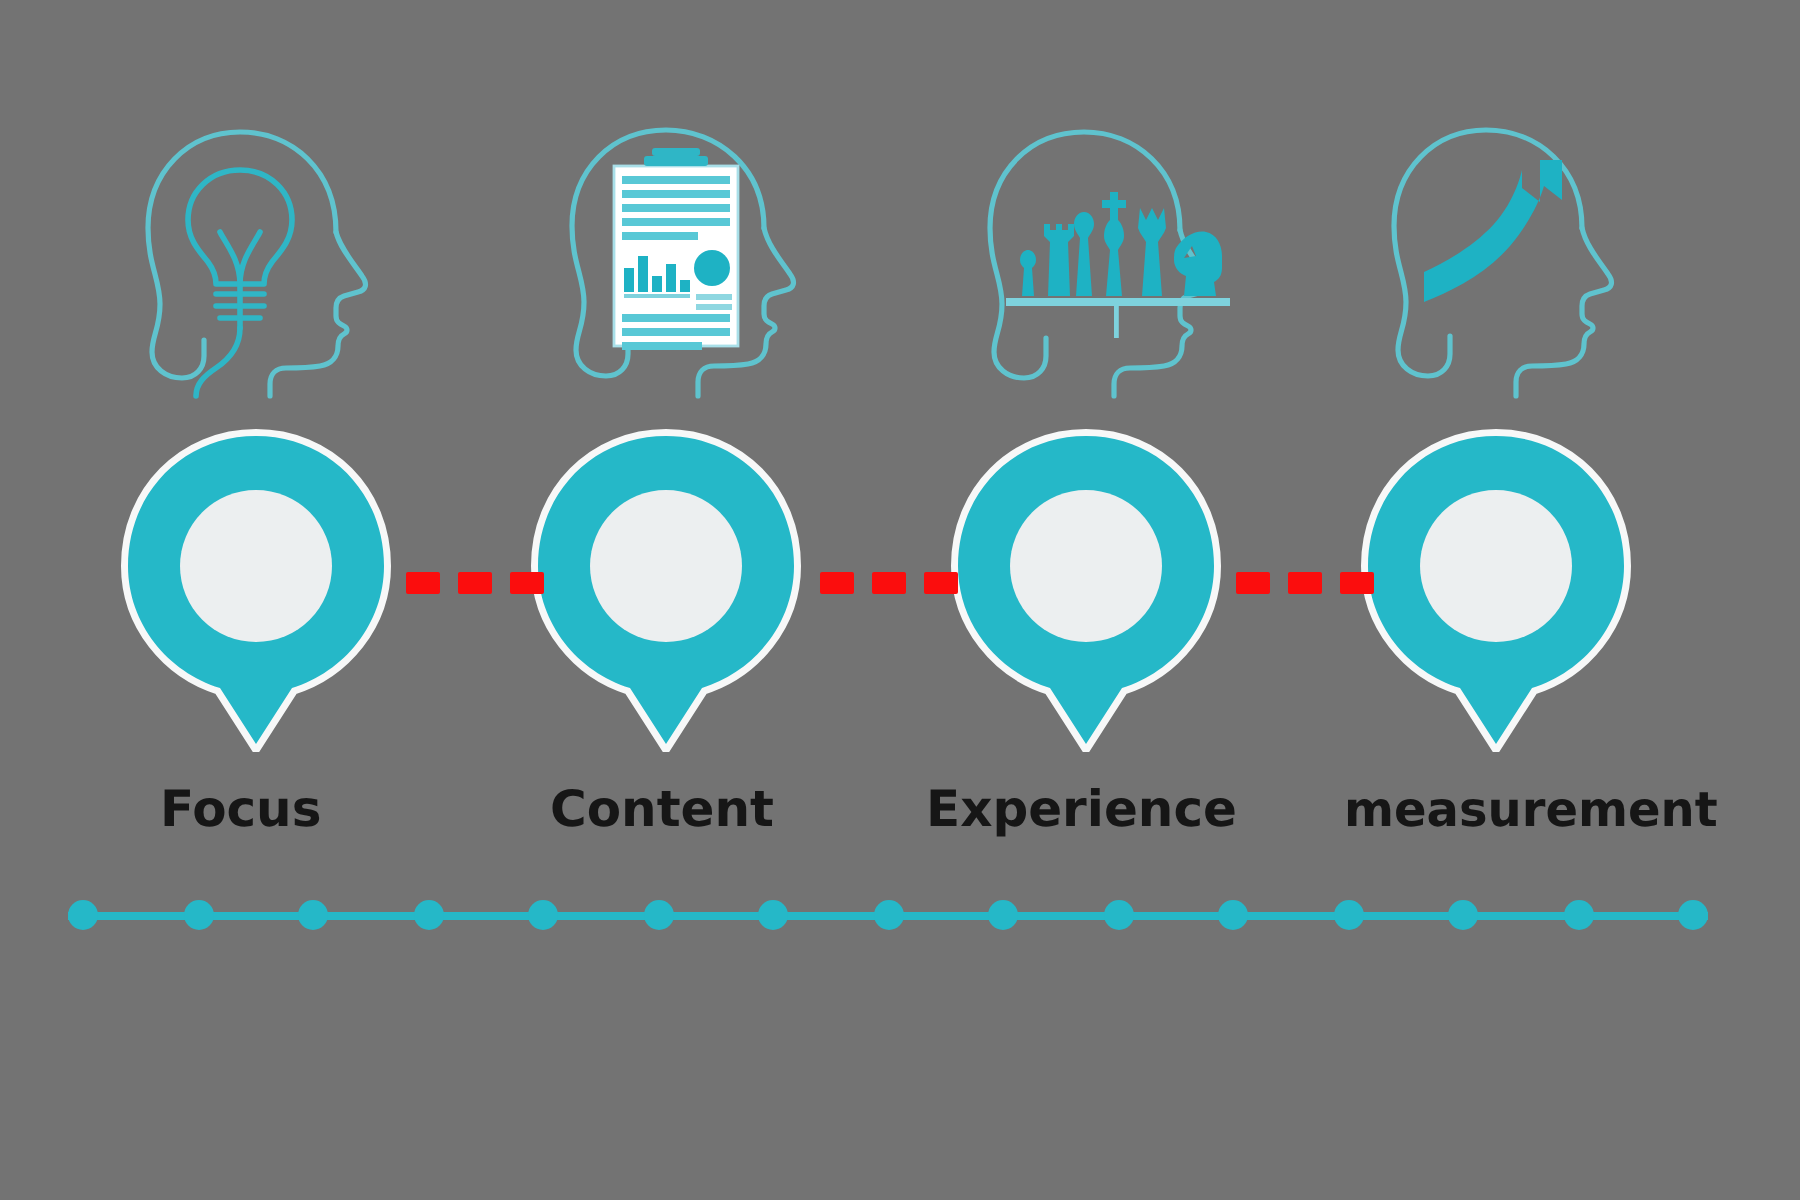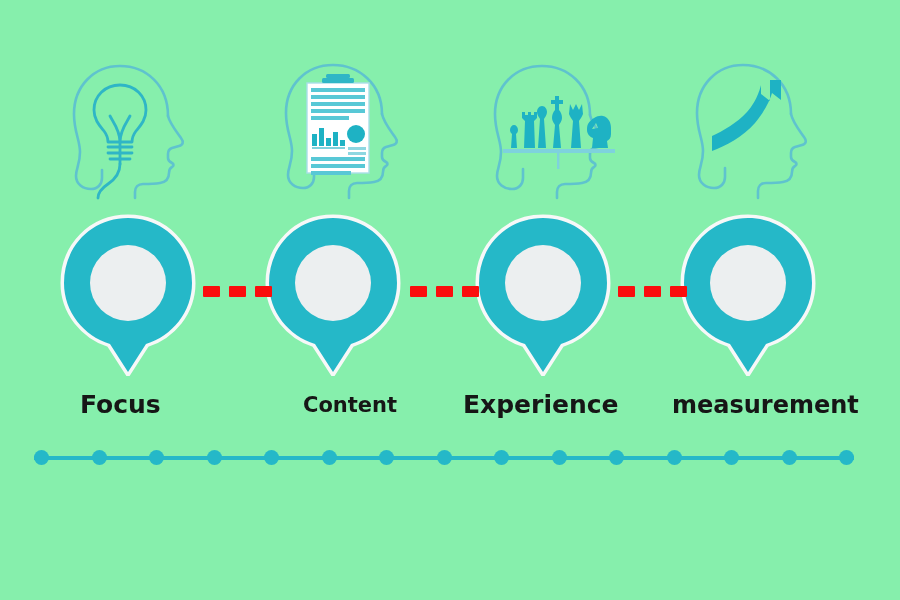--- a/index.html
+++ b/index.html
@@ -13,21 +13,21 @@
     height: 600px;
     position: relative;
     overflow: hidden;
     font-family: "Liberation Sans", sans-serif;
   }
   #stage {
     position: absolute;
     left: 0; top: 0;
     width: 900px;
     height: 600px;
-    background: #86efac;
+    background: #737373;
   }
 
   
   .icon-row {
     position: absolute;
     left: 0;
     top: 52px;
     width: 900px;
     height: 150px;
   }
@@ -306,21 +306,21 @@
     </div>
     <div class="connector" id="conn-2" style="left: 618px; width: 69px;">
       <span class="dash" style="width: 17px;"></span>
       <span class="dash" style="width: 17px;"></span>
       <span class="dash" style="width: 17px;"></span>
     </div>
   </div>
 
   <div class="label-row">
     <div class="step-label" id="label-0" style="left: 80px; font-size: 25px; color: rgb(22, 22, 22);">Focus</div>
-    <div class="step-label" id="label-1" style="left: 275px; font-size: 21px; color: rgb(22, 22, 22); margin-left: 28px;">Content</div>
+    <div class="step-label" id="label-1" style="left: 275px; font-size: 25px; color: rgb(22, 22, 22);">Content</div>
     <div class="step-label" id="label-2" style="left: 463px; font-size: 25px; color: rgb(22, 22, 22);">Experience</div>
     <div class="step-label" id="label-3" style="left: 672px; font-size: 24px; color: rgb(22, 22, 22);">measurement</div>
   </div>
 
   <div class="rule" id="bottom-rule" style="left: 34px; width: 820px;">
     <div class="rule-line" style="width: 820px; background: rgb(37, 184, 200);"></div>
   <div class="rule-dot" style="left: 0px; background: rgb(37, 184, 200);"></div>
       <div class="rule-dot" style="left: 57.5px; background: rgb(37, 184, 200);"></div>
       <div class="rule-dot" style="left: 115px; background: rgb(37, 184, 200);"></div>
       <div class="rule-dot" style="left: 172.5px; background: rgb(37, 184, 200);"></div>

